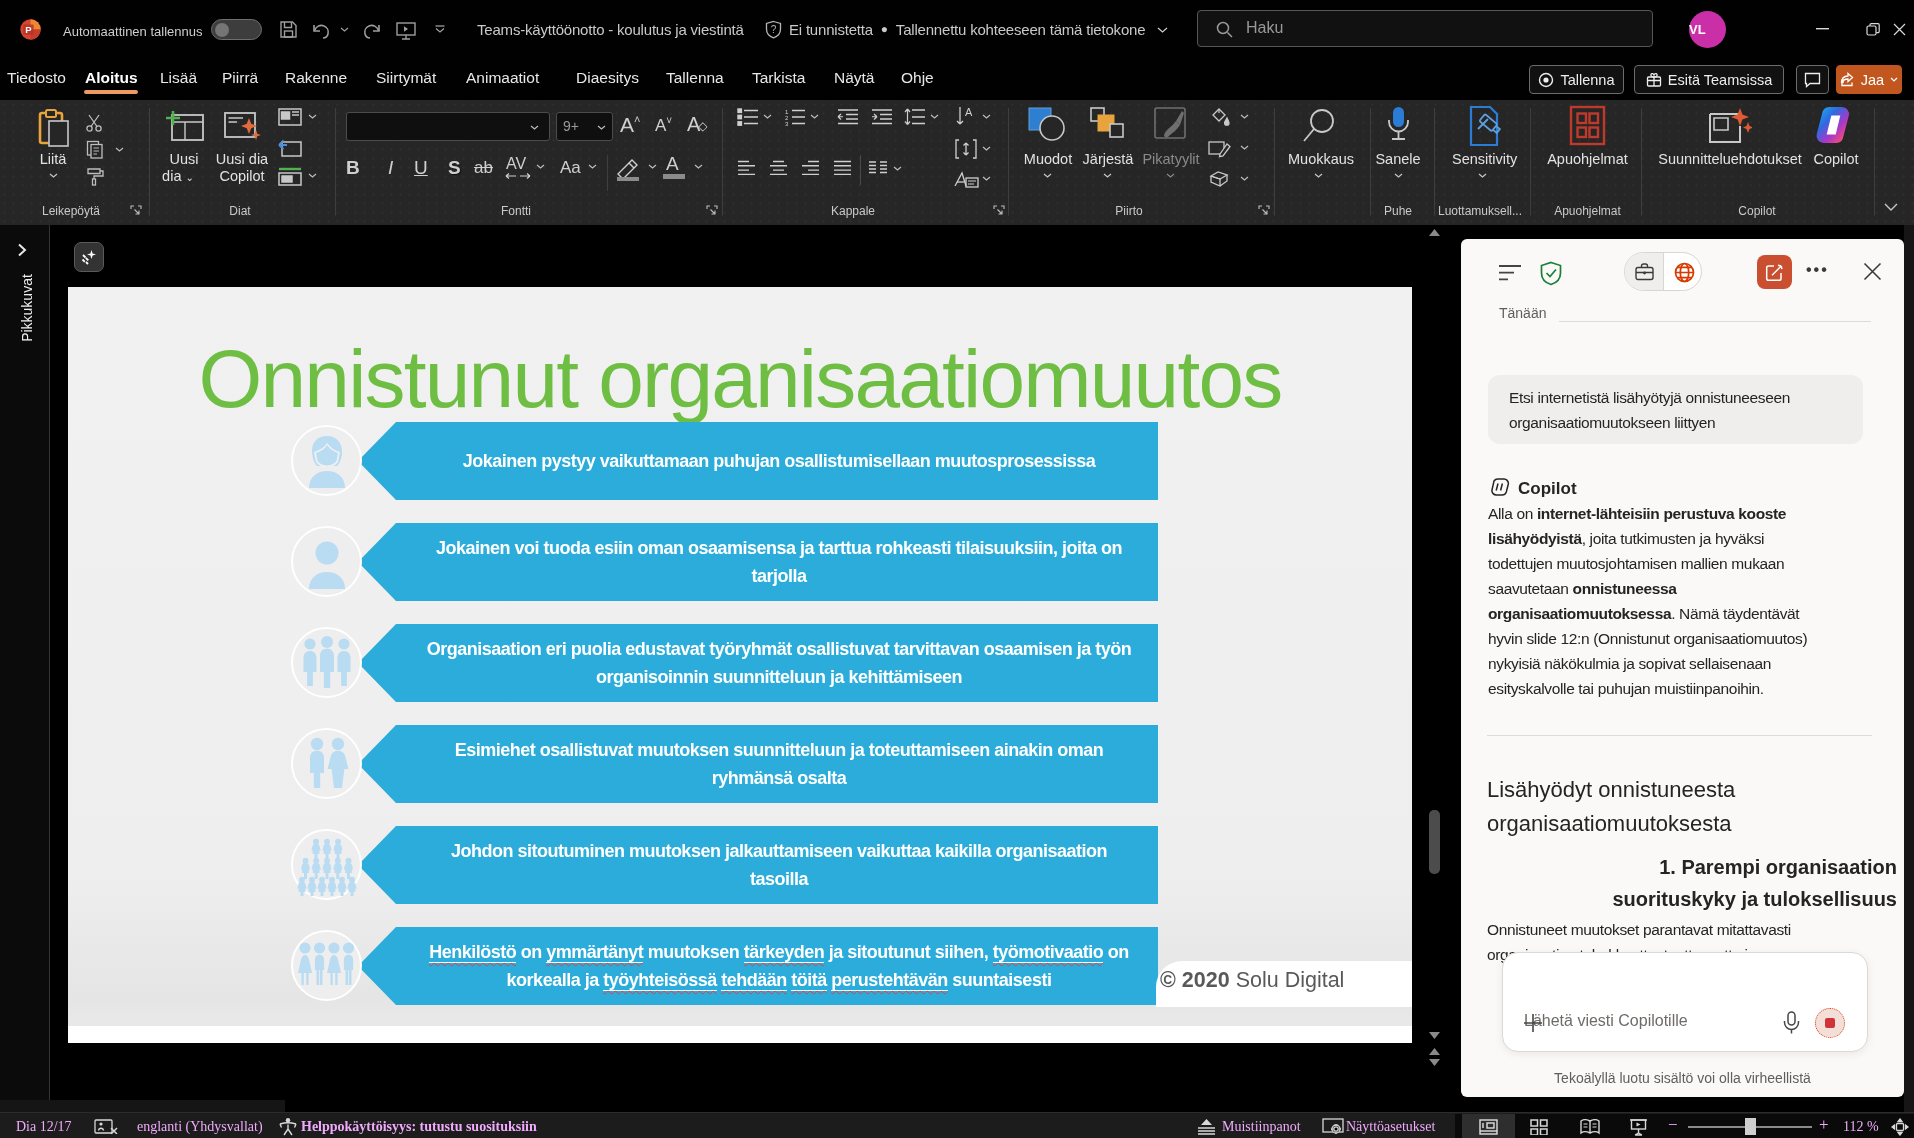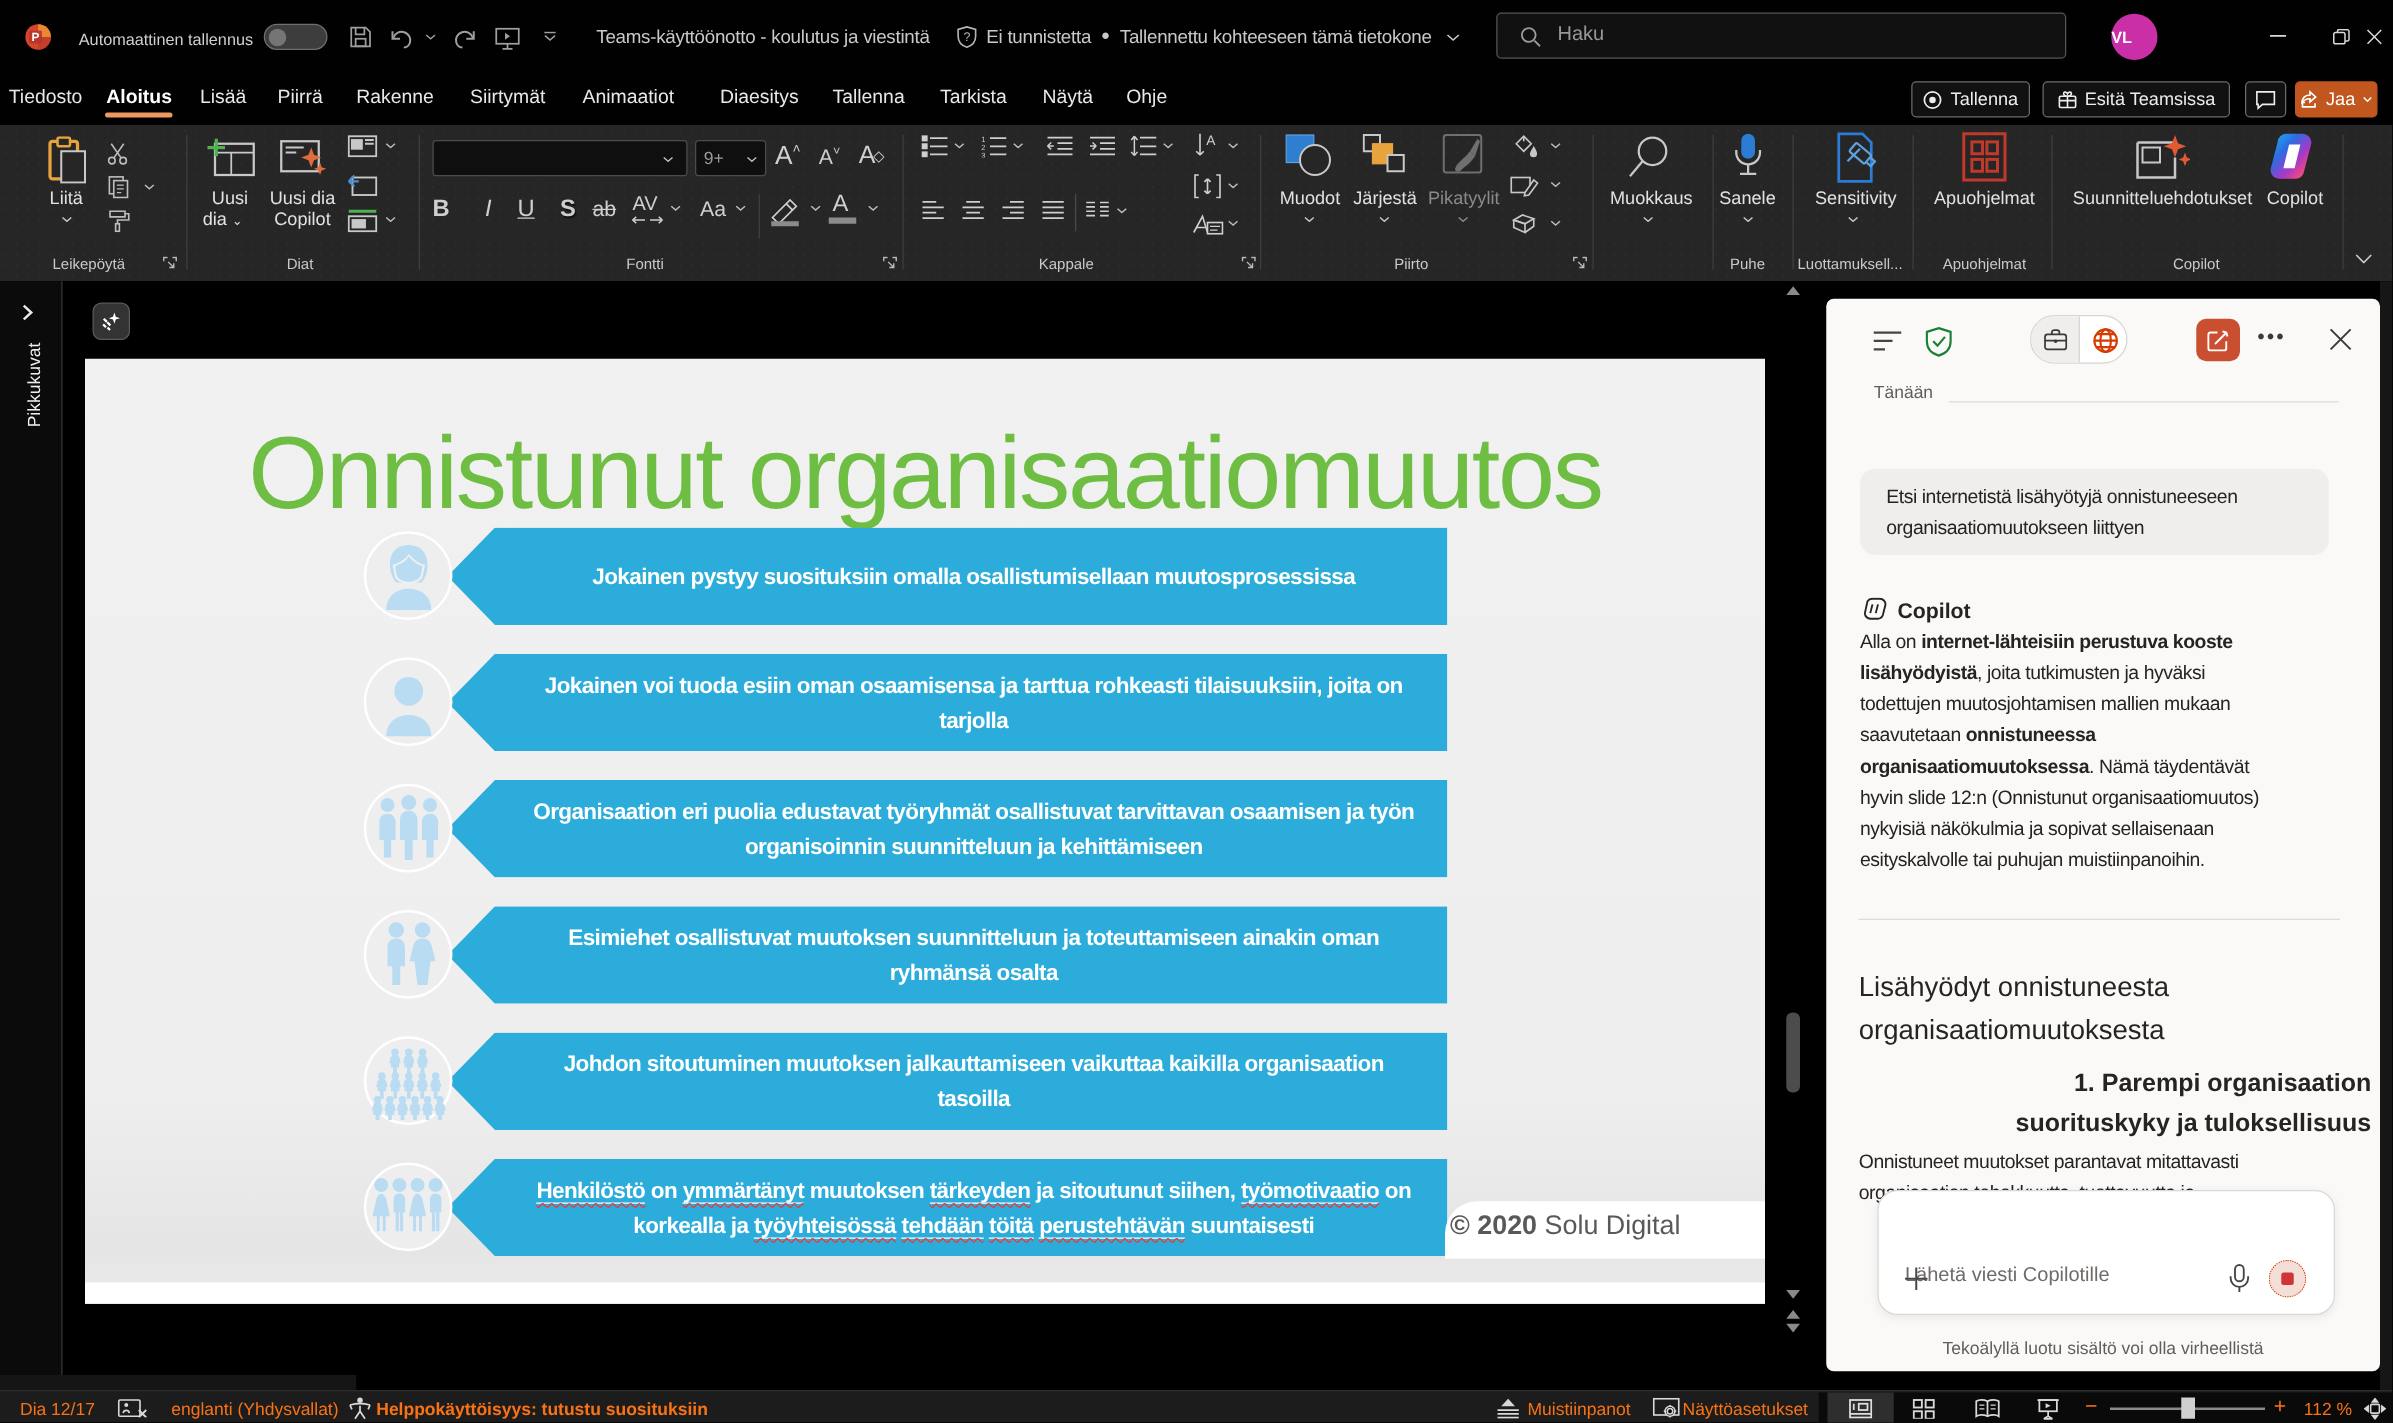--- a/index.html
+++ b/index.html
@@ -29,21 +29,21 @@
   #slide{position:absolute;left:68px;top:62px;width:1344px;height:756px;background:linear-gradient(180deg,#f2f1f1 0%,#efeeee 78%,#e6e5e5 94%,#e9e8e8 97%);}
   .circle{position:absolute;left:223px;width:67px;height:67px;border:2.5px solid #fff;border-radius:50%;z-index:2;display:flex;align-items:center;justify-content:center;background:#efeeee;}
   .banner{position:absolute;left:290px;width:800px;height:78px;background:#2bacda;clip-path:polygon(38px 0,100% 0,100% 100%,38px 100%,0 50%);color:#fff;font-size:18px;letter-spacing:-0.5px;font-weight:bold;line-height:28px;display:flex;align-items:center;justify-content:center;text-align:center;padding:0 14px 0 56px;box-sizing:border-box;}
   .sp{border-bottom:1.5px solid #fff;text-decoration:underline wavy #e24040 1px;text-underline-offset:4px;}
   #cptab{position:absolute;left:1088px;top:674px;width:256px;height:46px;background:#fff;border-top-left-radius:26px;color:#595959;font-size:21.5px;text-align:left;padding-left:4px;line-height:38px;white-space:nowrap;box-sizing:border-box;}
   
   #panel{position:absolute;left:1461px;top:14px;width:443px;height:858px;background:#faf9f7;border-radius:6px;color:#242424;}
   .ptxt{position:absolute;font-size:15.5px;letter-spacing:-0.35px;line-height:25px;color:#242424;}
   
   #statusbar{position:absolute;left:0;top:1112px;width:1914px;height:26px;background:#1c1c1c;border-top:1px solid #2c2c2c;box-sizing:border-box;}
-  .st{position:absolute;top:6px;font-size:14px;color:#f97316;white-space:nowrap;}
+  .st{position:absolute;top:6px;font-size:14px;color:#f0abfc;white-space:nowrap;font-family:Liberation Serif, serif;}
 </style>
 </head>
 <body>
 <div id="app">
   <div id="titlebar">
 
     <svg class="abs" style="left:20px;top:19px;" width="21" height="21" viewBox="0 0 21 21">
       <circle cx="10.5" cy="10.5" r="10.2" fill="#d4472c"></circle>
       <path d="M10.5 .3 A10.2 10.2 0 0 1 20.7 10.5 L10.5 10.5 Z" fill="#ed8733"></path>
       <path d="M20.7 10.5 A10.2 10.2 0 0 1 10.5 20.7 L10.5 10.5 Z" fill="#c43e2a"></path>
@@ -522,21 +522,21 @@
       <div class="circle" style="top:138px;">
           <svg width="62" height="62" viewBox="0 0 62 62">
             <g fill="#b9dcf2">
               <path d="M31 6 c-10 0 -15 7 -15 14 c0 8 2 13 5 16 l20 0 c3 -3 5 -8 5 -14 c0 -9 -5 -16 -15 -16 Z"></path>
               <path d="M31 13 c5 6 9 8 13 9 l-2 10 c-2 3 -6 5 -11 5 s-9 -2 -11 -5 l-2 -10 c6 -2 11 -5 13 -9 Z" fill="#f0f0f0"></path>
               <path d="M31 15 c4 5 8 7 11 8 l-1.5 8 c-2 2.6 -5 4.4 -9.5 4.4 s-7.5 -1.8 -9.5 -4.4 l-1.5 -8 c5 -2 9 -4 11 -8 Z" fill="#b9dcf2"></path>
               <path d="M13 58 c0 -11 8 -17 18 -17 s18 6 18 17 Z"></path>
             </g>
           </svg>
         </div>
-      <div class="banner" style="top:135px;">Jokainen pystyy suosituksiin omalla osallistumisellaan muutosprosessissa</div>
+      <div class="banner" style="top:135px;">Jokainen pystyy vaikuttamaan puhujan osallistumisellaan muutosprosessissa</div>
       <div class="circle" style="top:239px;">
           <svg width="62" height="62" viewBox="0 0 62 62">
             <g fill="#b9dcf2">
               <circle cx="31" cy="22" r="11.5"></circle>
               <path d="M19.5 20 c2 -7 9 -10 15 -8 c5 1.7 8 6 7.5 10 c-8 1 -17 -1 -21 -6 Z"></path>
               <path d="M13 58 c0 -11 8 -17 18 -17 s18 6 18 17 Z"></path>
             </g>
           </svg>
         </div>
       <div class="banner" style="top:236px;">Jokainen voi tuoda esiin oman osaamisensa ja tarttua rohkeasti tilaisuuksiin, joita on<br>tarjolla</div>

